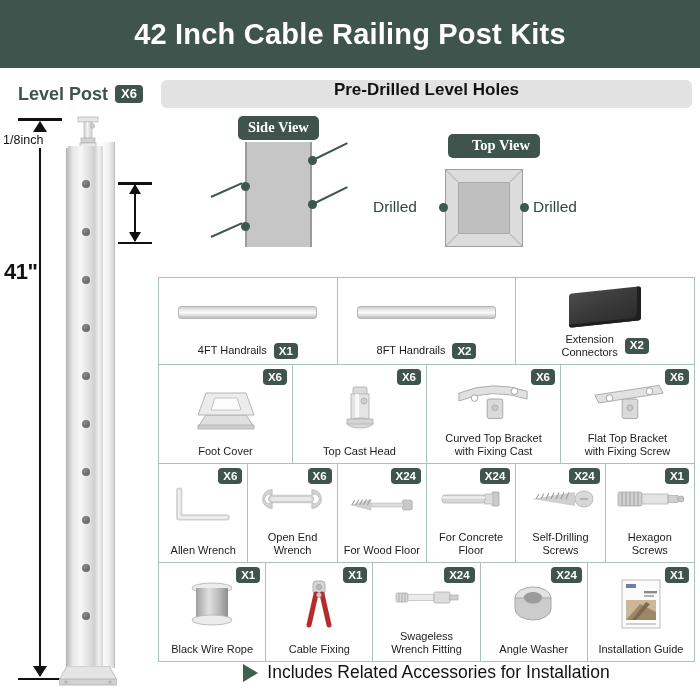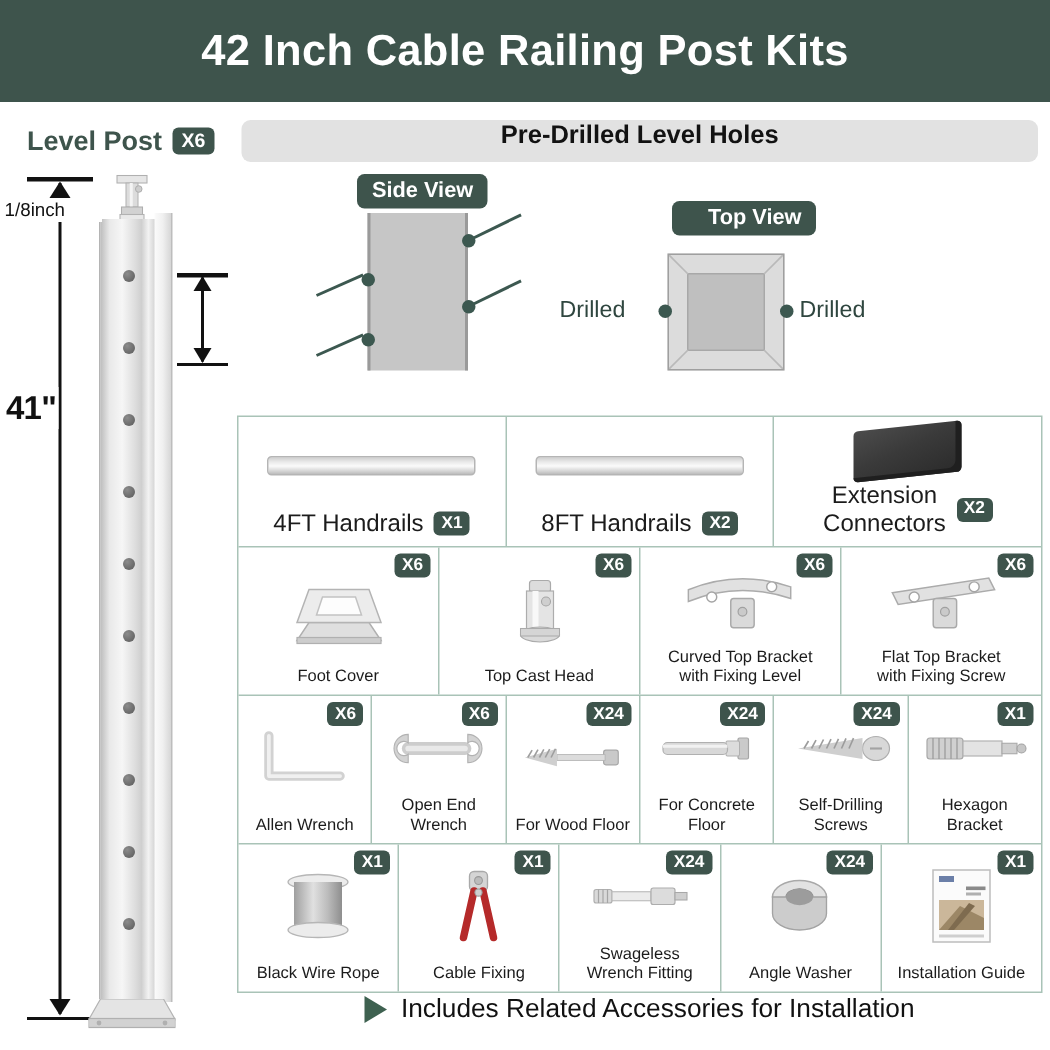--- a/index.html
+++ b/index.html
@@ -165,20 +165,21 @@
 
   .view-pill {
     position: absolute;
     background: #3e544c;
     color: #fff;
     font-size: 14.5px;
     font-weight: bold;
     border-radius: 5px;
     padding: 3px 10px 4px;
     white-space: nowrap;
+    font-family: Liberation Serif, serif;
   }
   #sideview-pill { left: 83px; top: 4px; }
   #topview-pill  { left: 293px; top: 22px; padding-left: 24px; }
 
   #sideview-rect {
     position: absolute; left: 90px; top: 30px; width: 67px; height: 105px;
     background: #c6c6c6; border-left: 2px solid #9a9a9a; border-right: 2px solid #9a9a9a;
   }
   .cal-dot {
     position: absolute; width: 9px; height: 9px; border-radius: 50%; background: #3c5850;
@@ -235,21 +236,21 @@
     font-size: 11px;
     color: #1b1b1b;
     text-align: center;
     line-height: 1.2;
     margin-top: 3px;
     white-space: pre-line;
   }
   .cell-label-row {
     display: flex; align-items: center; justify-content: center; gap: 7px; margin-top: 3px;
   }
-  .cell-label-row .cell-label { margin-top: 0; font-size: 16px; }
+  .cell-label-row .cell-label { margin-top: 0; font-size: 11px; }
   .badge-corner { position: absolute; top: 4px; right: 5px; }
 
   .row-handrail { height: 86px; }
   .row-std { height: 99px; }
 
   
   .art-handrail {
     width: 82%; height: 13px;
     background: linear-gradient(180deg,#cfcfcf 0%,#e8e8e8 25%,#fbfbfb 52%,#d5d5d5 82%,#bdbdbd 100%);
     border: 1px solid #b5b5b5; border-radius: 3px;
@@ -435,21 +436,21 @@
           <svg class="art-svg" viewBox="0 0 80 46" width="78" height="46">
       <path d="M4,16 Q38,2 74,14 L74,22 Q38,10 4,24 Z" fill="#e1e1e1" stroke="#ababab" stroke-width="1"></path>
       <circle cx="20" cy="21" r="3.4" fill="#fff" stroke="#a5a5a5" stroke-width="1"></circle>
       <circle cx="61" cy="14" r="3.4" fill="#fff" stroke="#a5a5a5" stroke-width="1"></circle>
       <rect x="33" y="22" width="16" height="20" rx="2" fill="#dadada" stroke="#a9a9a9" stroke-width="1"></rect>
       <circle cx="41" cy="31" r="3" fill="#cacaca" stroke="#a0a0a0" stroke-width="0.8"></circle>
           </svg>
         </div>
         <div class="qty-badge badge-corner">X6</div>
         <div class="cell-label">Curved Top Bracket
-with Fixing Level</div>
+with Fixing Cast</div>
       </div>
       <div class="grid-cell">
         <div class="cell-art">
           <svg class="art-svg" viewBox="0 0 80 46" width="78" height="46">
       <polygon points="6,18 72,8 76,16 10,26" fill="#e1e1e1" stroke="#ababab" stroke-width="1"></polygon>
       <circle cx="21" cy="21" r="3.4" fill="#fff" stroke="#a5a5a5" stroke-width="1"></circle>
       <circle cx="62" cy="14" r="3.4" fill="#fff" stroke="#a5a5a5" stroke-width="1"></circle>
       <rect x="34" y="22" width="16" height="20" rx="2" fill="#dadada" stroke="#a9a9a9" stroke-width="1"></rect>
       <circle cx="42" cy="31" r="3" fill="#cacaca" stroke="#a0a0a0" stroke-width="0.8"></circle>
           </svg>
@@ -545,21 +546,21 @@
         <line x1="16" y1="5" x2="16" y2="19"></line>
               <line x1="20" y1="5" x2="20" y2="19"></line>
         <line x1="24" y1="5" x2="24" y2="19"></line>
       </g>
       <rect x="28" y="7" width="26" height="10" fill="#e3e3e3" stroke="#b2b2b2" stroke-width="0.8"></rect>
       <rect x="54" y="8.5" width="10" height="7" fill="#cfcfcf" stroke="#a8a8a8" stroke-width="0.7"></rect>
       <circle cx="67" cy="12" r="3" fill="#c6c6c6" stroke="#a2a2a2" stroke-width="0.7"></circle>
           </svg>
         </div>
         <div class="qty-badge badge-corner">X1</div>
-        <div class="cell-label">Hexagon Bracket</div>
+        <div class="cell-label">Hexagon Screws</div>
       </div>
     </div>
     <div class="grid-row row-std">
       <div class="grid-cell">
         <div class="cell-art">
           <svg class="art-svg" viewBox="0 0 50 48" width="52" height="48">
       <ellipse cx="25" cy="8" rx="20" ry="5" fill="#ececec" stroke="#b6b6b6" stroke-width="0.9"></ellipse>
       <rect x="9" y="8" width="32" height="30" fill="#c4c4c4"></rect>
       <rect x="9" y="8" width="32" height="30" fill="url(#sp)"></rect>
       <defs>

